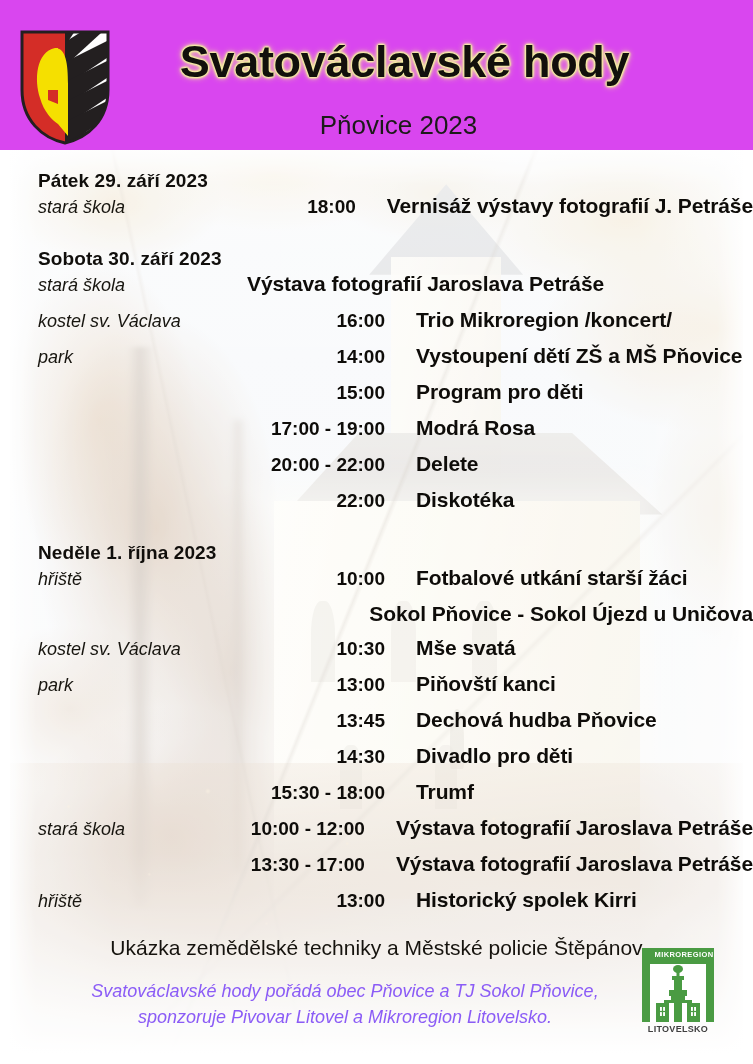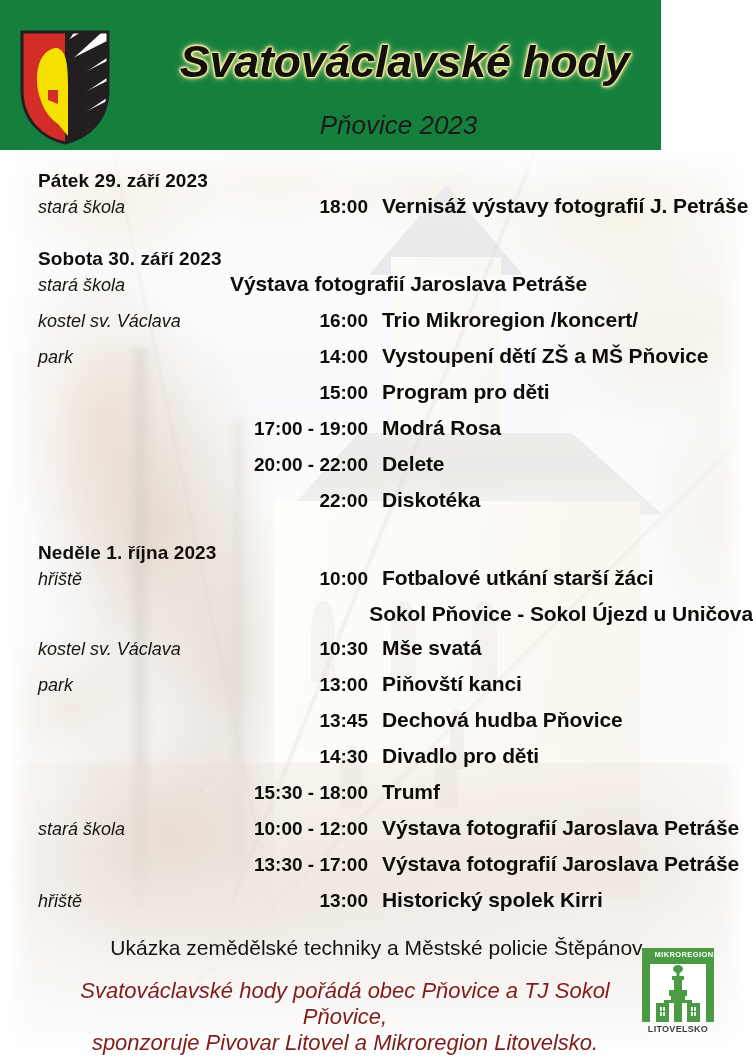--- a/index.html
+++ b/index.html
@@ -132,21 +132,21 @@
   .wash{
     background:
       linear-gradient(180deg,rgba(255,255,255,.92) 0%,rgba(255,255,255,.55) 4%,rgba(255,255,255,.45) 40%,rgba(255,255,255,.52) 78%,rgba(255,255,255,.93) 97%,#fff 100%),
       linear-gradient(90deg,rgba(255,255,255,.95) 0%,rgba(255,255,255,.55) 3.5%,rgba(255,255,255,.40) 14%,rgba(255,255,255,.42) 86%,rgba(255,255,255,.60) 96.5%,rgba(255,255,255,.95) 100%);
   }
   .wash2{
     background:rgba(255,255,255,.22);
   }
 
   
-  .header{position:absolute;left:0;top:0;width:661px;height:150px;background:#15803d;font-style:italic;}
+  .header{position:absolute;left:0;top:0;width:753px;height:150px;background:#d946ef;}
   .crest{position:absolute;left:18px;top:28px;width:94px;height:118px;}
   .title{
     position:absolute;left:0;top:36px;width:753px;
     text-align:center;
     padding-left:56px;
     box-sizing:border-box;
     font-size:45px;
     font-weight:700;
     color:#12100c;
     letter-spacing:-.3px;
@@ -174,20 +174,21 @@
     color:#100e0b;
     padding-left:38px;
     margin-top:18px;
     margin-bottom:2px;
     letter-spacing:.1px;
   }
   .row{
     display:flex;
     align-items:baseline;
     height:36px;
+    gap:17px;
   }
   .loc{
     width:230px;
     box-sizing:border-box;
     padding-left:38px;
     font-size:18px;
     font-style:italic;
     font-weight:400;
     color:#17150f;
     white-space:nowrap;
@@ -225,23 +226,23 @@
     margin-top:12px;
   }
 
   
   .footer{
     position:absolute;left:0;top:970px;width:753px;
   }
   .credit{
     position:absolute;left:60px;top:8px;width:570px;
     text-align:center;
-    font-size:22px;
+    font-size:18px;
     font-style:italic;
-    color:#7f1d1d;
+    color:#8b5cf6;
     line-height:26px;
   }
   .logo{
     position:absolute;left:642px;top:-22px;width:72px;height:92px;
   }
 
   
   .logo-box{
     position:absolute;left:0;top:0;width:72px;height:74px;
     background:#4a9b43;

